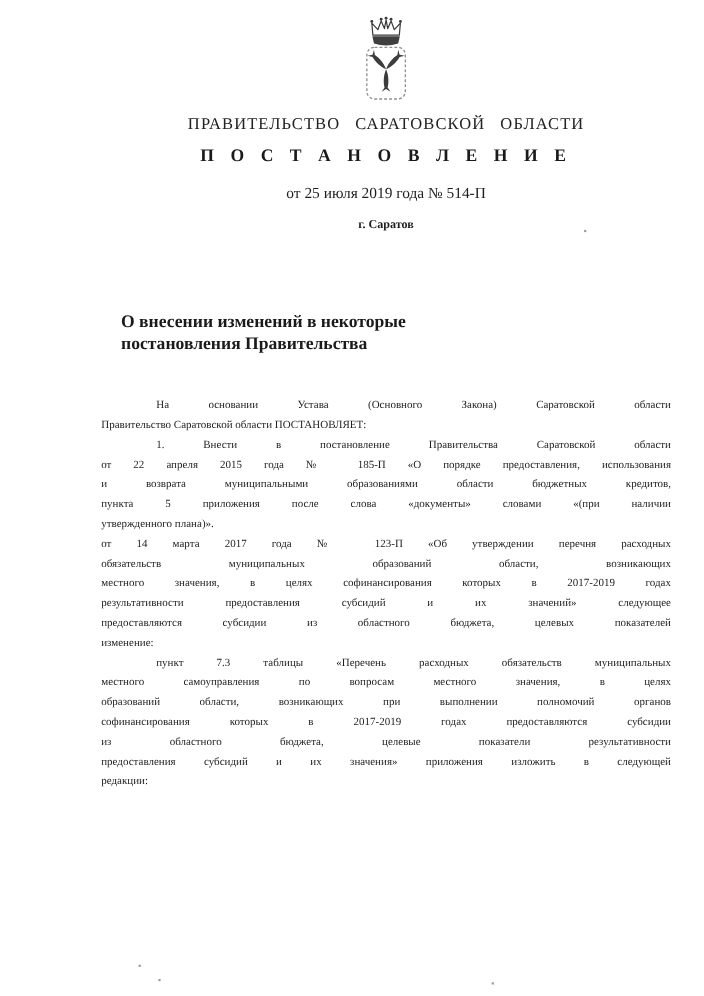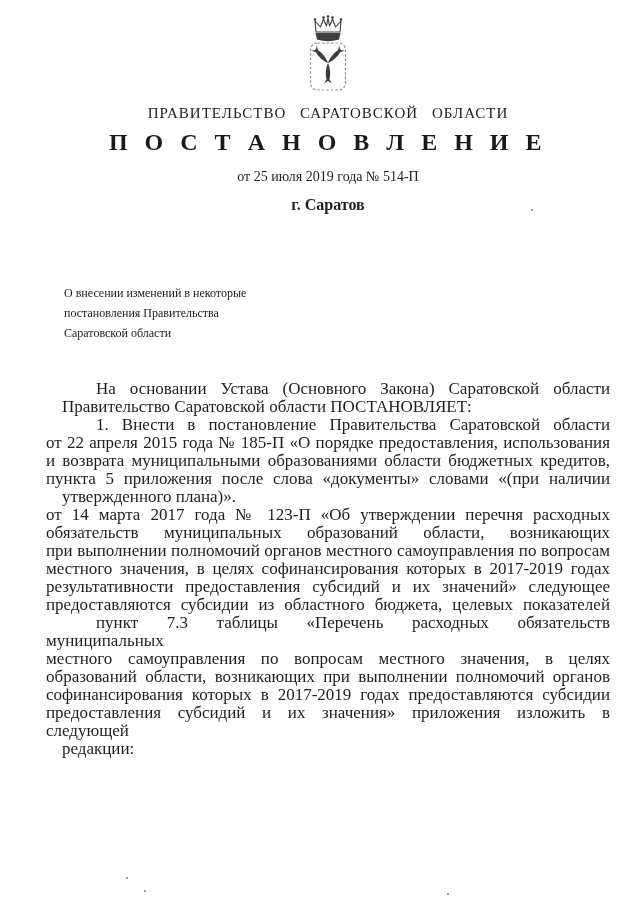--- a/index.html
+++ b/index.html
@@ -6,78 +6,78 @@
   .page {
     position: relative;
     width: 640px;
     height: 905px;
     background: #ffffff;
     overflow: hidden;
     font-family: "Liberation Serif", serif;
     color: #1e1e1e;
   }
   .content {
-    padding: 14px 30px 0 46px; 
+    padding: 14px 30px 0 92px; 
   }
   .emblem {
     display: block;
     margin: 0 auto;
     width: 48px;
     height: 78px;
   }
   .org-name {
     margin-top: 13px;
     text-align: center;
     font-size: 15px;
     line-height: 16px;
     letter-spacing: 1px;
     word-spacing: 9px;
     color: #222;
   }
   .doc-type {
     margin-top: 10px;
     text-align: center;
     font-weight: bold;
-    font-size: 24px;
+    font-size: 16px;
     line-height: 22px;
     letter-spacing: 5.5px;
     color: #1a1a1a;
   }
   .date-line {
     margin-top: 14px;
     text-align: center;
     font-size: 14px;
     line-height: 19px;
   }
   .city-line {
     margin-top: 12px;
     text-align: center;
-    font-size: 16px;
+    font-size: 11px;
     line-height: 13px;
     font-weight: bold;
   }
   .doc-title {
     margin-top: 72px;
     margin-left: 18px;
-    font-weight: normal;
-    font-size: 12px;
+    font-weight: bold;
+    font-size: 16px;
     line-height: 20px;
     color: #1a1a1a;
   }
   .body-text {
     margin-top: 37px;
-    font-size: 17px;
+    font-size: 10px;
     line-height: 18px;
   }
   .line {
     text-align: justify;
     text-align-last: justify;
   }
   .line.indent { text-indent: 50px; }
-  .line.last { text-align-last: left; margin-left: 16px; }
+  .line.last { text-align-last: left; }
   .speck {
     position: absolute;
     width: 2px;
     height: 2px;
     background: #9a9a9a;
   }
 </style>
 </head>
 <body>
 
@@ -105,45 +105,45 @@
     </svg>
 
     <div class="org-name">ПРАВИТЕЛЬСТВО САРАТОВСКОЙ ОБЛАСТИ</div>
     <div class="doc-type">П О С Т А Н О В Л Е Н И Е</div>
     <div class="date-line">от 25 июля 2019 года № 514-П</div>
     <div class="city-line">г. Саратов</div>
 
     <div class="doc-title">
       <div>О внесении изменений в некоторые</div>
       <div>постановления Правительства</div>
-      <div>Саратовской области</div>
     </div>
 
     <div class="body-text">
 
       <div class="line indent">На основании Устава (Основного Закона) Саратовской области</div>
       <div class="line last">Правительство Саратовской области ПОСТАНОВЛЯЕТ:</div>
 
       <div class="line indent">1. Внести в постановление Правительства Саратовской области</div>
       <div class="line">от 22 апреля 2015 года № 185-П «О порядке предоставления, использования</div>
       <div class="line">и возврата муниципальными образованиями области бюджетных кредитов,</div>
       <div class="line">пункта 5 приложения после слова «документы» словами «(при наличии</div>
       <div class="line last">утвержденного плана)».</div>
 
       <div class="line">от 14 марта 2017 года № 123-П «Об утверждении перечня расходных</div>
       <div class="line">обязательств муниципальных образований области, возникающих</div>
-      <div class="line">при выполнении полномочий органов местного самоуправления по вопросам</div>
       <div class="line">местного значения, в целях софинансирования которых в 2017-2019 годах</div>
       <div class="line">результативности предоставления субсидий и их значений» следующее</div>
       <div class="line">предоставляются субсидии из областного бюджета, целевых показателей</div>
+      <div class="line last">изменение:</div>
 
       <div class="line indent">пункт 7.3 таблицы «Перечень расходных обязательств муниципальных</div>
       <div class="line">местного самоуправления по вопросам местного значения, в целях</div>
       <div class="line">образований области, возникающих при выполнении полномочий органов</div>
       <div class="line">софинансирования которых в 2017-2019 годах предоставляются субсидии</div>
+      <div class="line">из областного бюджета, целевые показатели результативности</div>
       <div class="line">предоставления субсидий и их значения» приложения изложить в следующей</div>
       <div class="line last">редакции:</div>
     </div>
   </div>
 
   <div class="speck" style="left:531px; top:209px;"></div>
   <div class="speck" style="left:126px; top:877px;"></div>
   <div class="speck" style="left:144px; top:890px;"></div>
   <div class="speck" style="left:447px; top:893px;"></div>
 </div>

